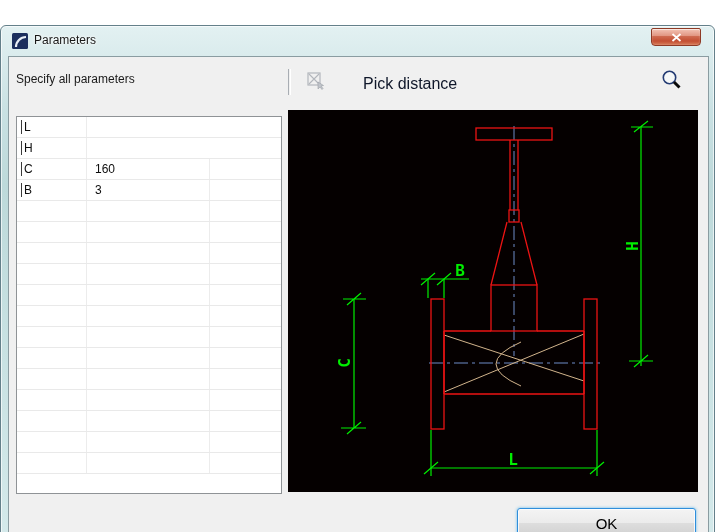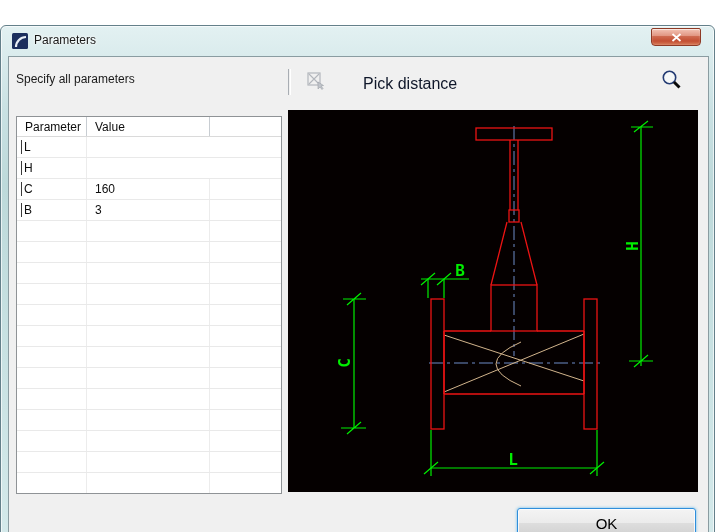--- a/index.html
+++ b/index.html
@@ -128,25 +128,20 @@
     <div class="pick-label">Pick distance</div>
 
     <div class="zoom-btn">
       <svg width="24" height="24" viewBox="0 0 24 24">
         <circle cx="9.5" cy="8.5" r="6.2" fill="#f6f8f8" stroke="#253c74" stroke-width="1.6"></circle>
         <path d="M14,13 L19.5,18.5" stroke="#0a0a0a" stroke-width="3"></path>
       </svg>
     </div>
 
     <div class="table">
-      <div class="thead">
-        <div class="th c1">Parameter</div>
-        <div class="th c2">Value</div>
-        <div class="th c3"></div>
-      </div>
       <div class="tbody">
           <div class="trow">
             <div class="td c1"><span class="caret"></span><span>L</span></div>
             <div class="td c3"></div>
           </div>
           <div class="trow">
             <div class="td c1"><span class="caret"></span><span>H</span></div>
             <div class="td c3"></div>
           </div>
           <div class="trow">

